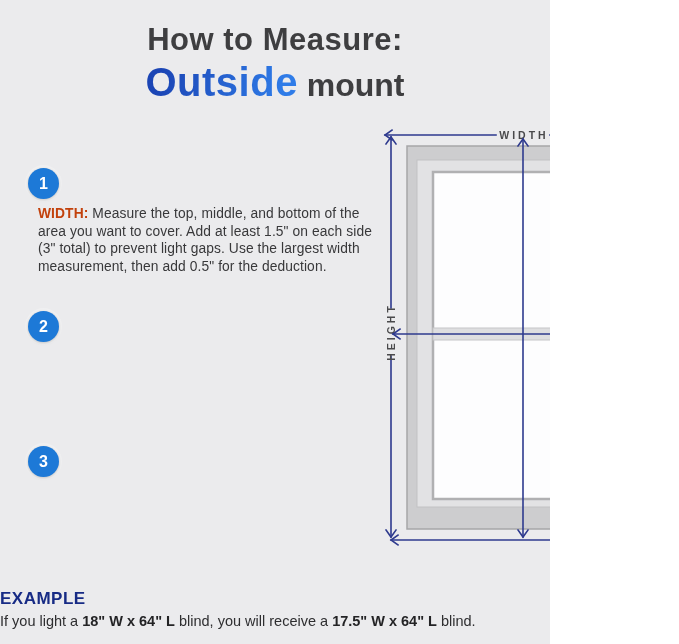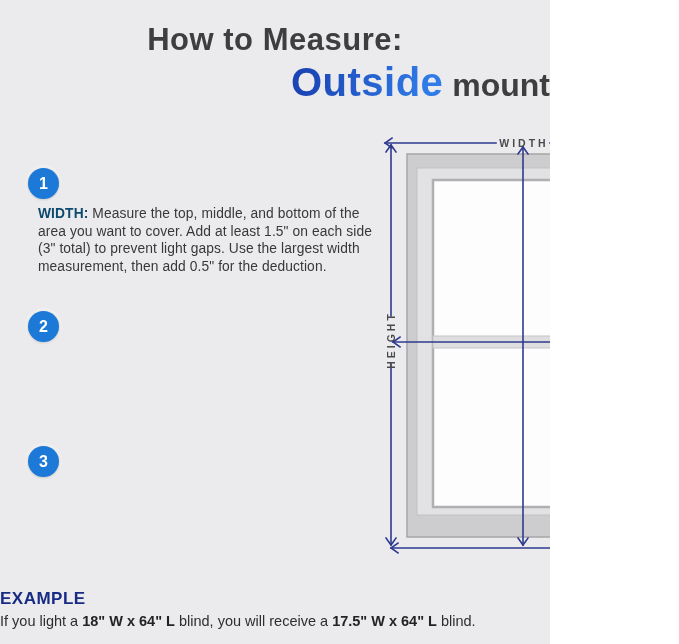--- a/index.html
+++ b/index.html
@@ -11,43 +11,43 @@
   *{margin:0;padding:0;box-sizing:border-box;}
   html,body{background:#fff;}
   .canvas{
     position:relative; width:550px; height:644px; overflow:hidden;
     background:var(--bg);
     font-family:"Liberation Sans",sans-serif;
   }
   
   .title{position:absolute; top:22px; left:0; width:100%; text-align:center; line-height:1.15;}
   .t1{font-size:31px; font-weight:600; color:var(--title); letter-spacing:0.5px;}
-  .t2{font-size:32px; font-weight:600; color:var(--title); margin-top:1px;text-align:right;}
+  .t2{font-size:32px; font-weight:600; color:var(--title); margin-top:1px;}
   .outside{
     font-size:40px; font-weight:800; letter-spacing:0.5px;
     background:linear-gradient(100deg,var(--blue1) 10%,var(--blue2) 90%);
     -webkit-background-clip:text; background-clip:text;
     -webkit-text-fill-color:transparent; color:transparent;
   }
   
   .step{position:absolute; left:28px; width:350px;}
   .step-1{top:168px;} .step-2{top:311px;} .step-3{top:446px;}
   .badge{
     width:31px; height:31px; border-radius:50%; background:var(--badge);
     color:#fff; font-weight:700; font-size:16px;
     display:flex; align-items:center; justify-content:center;
     box-shadow:0 1px 3px rgba(0,0,0,0.18), 0 0 0 3px rgba(255,255,255,0.25);
   }
   .step-text{
     margin-top:6px; padding-left:10px; font-size:13.8px; line-height:17.6px;
     color:var(--text); letter-spacing:0.1px;
   }
-  .lead{font-weight:700; color:#0c4a6e;}
+  .lead{font-weight:700; color:#c2410c;}
   
-  .diagram{position:absolute; left:378px; top:128px; width:292px; height:448px;}
+  .diagram{position:absolute; left:378px; top:120px; width:292px; height:448px;}
   .frame-outer{fill:var(--frame-fill); stroke:var(--frame-stroke); stroke-width:1.5;}
   .frame-panel{fill:var(--panel-fill); stroke:#c2c2c4; stroke-width:1;}
   .sash{fill:var(--pane-fill); stroke:var(--sash-stroke); stroke-width:2.5;}
   .sashbar{fill:var(--sashbar-fill); stroke:#c6c6c8; stroke-width:1;}
   .arrow{stroke:var(--navy); stroke-width:1.6; fill:none; stroke-linecap:square;}
   .dim-label{
     fill:var(--diagram-label); font-size:10.5px; font-weight:700;
     letter-spacing:3px; text-anchor:middle; font-family:"Liberation Sans",sans-serif;
   }
   

